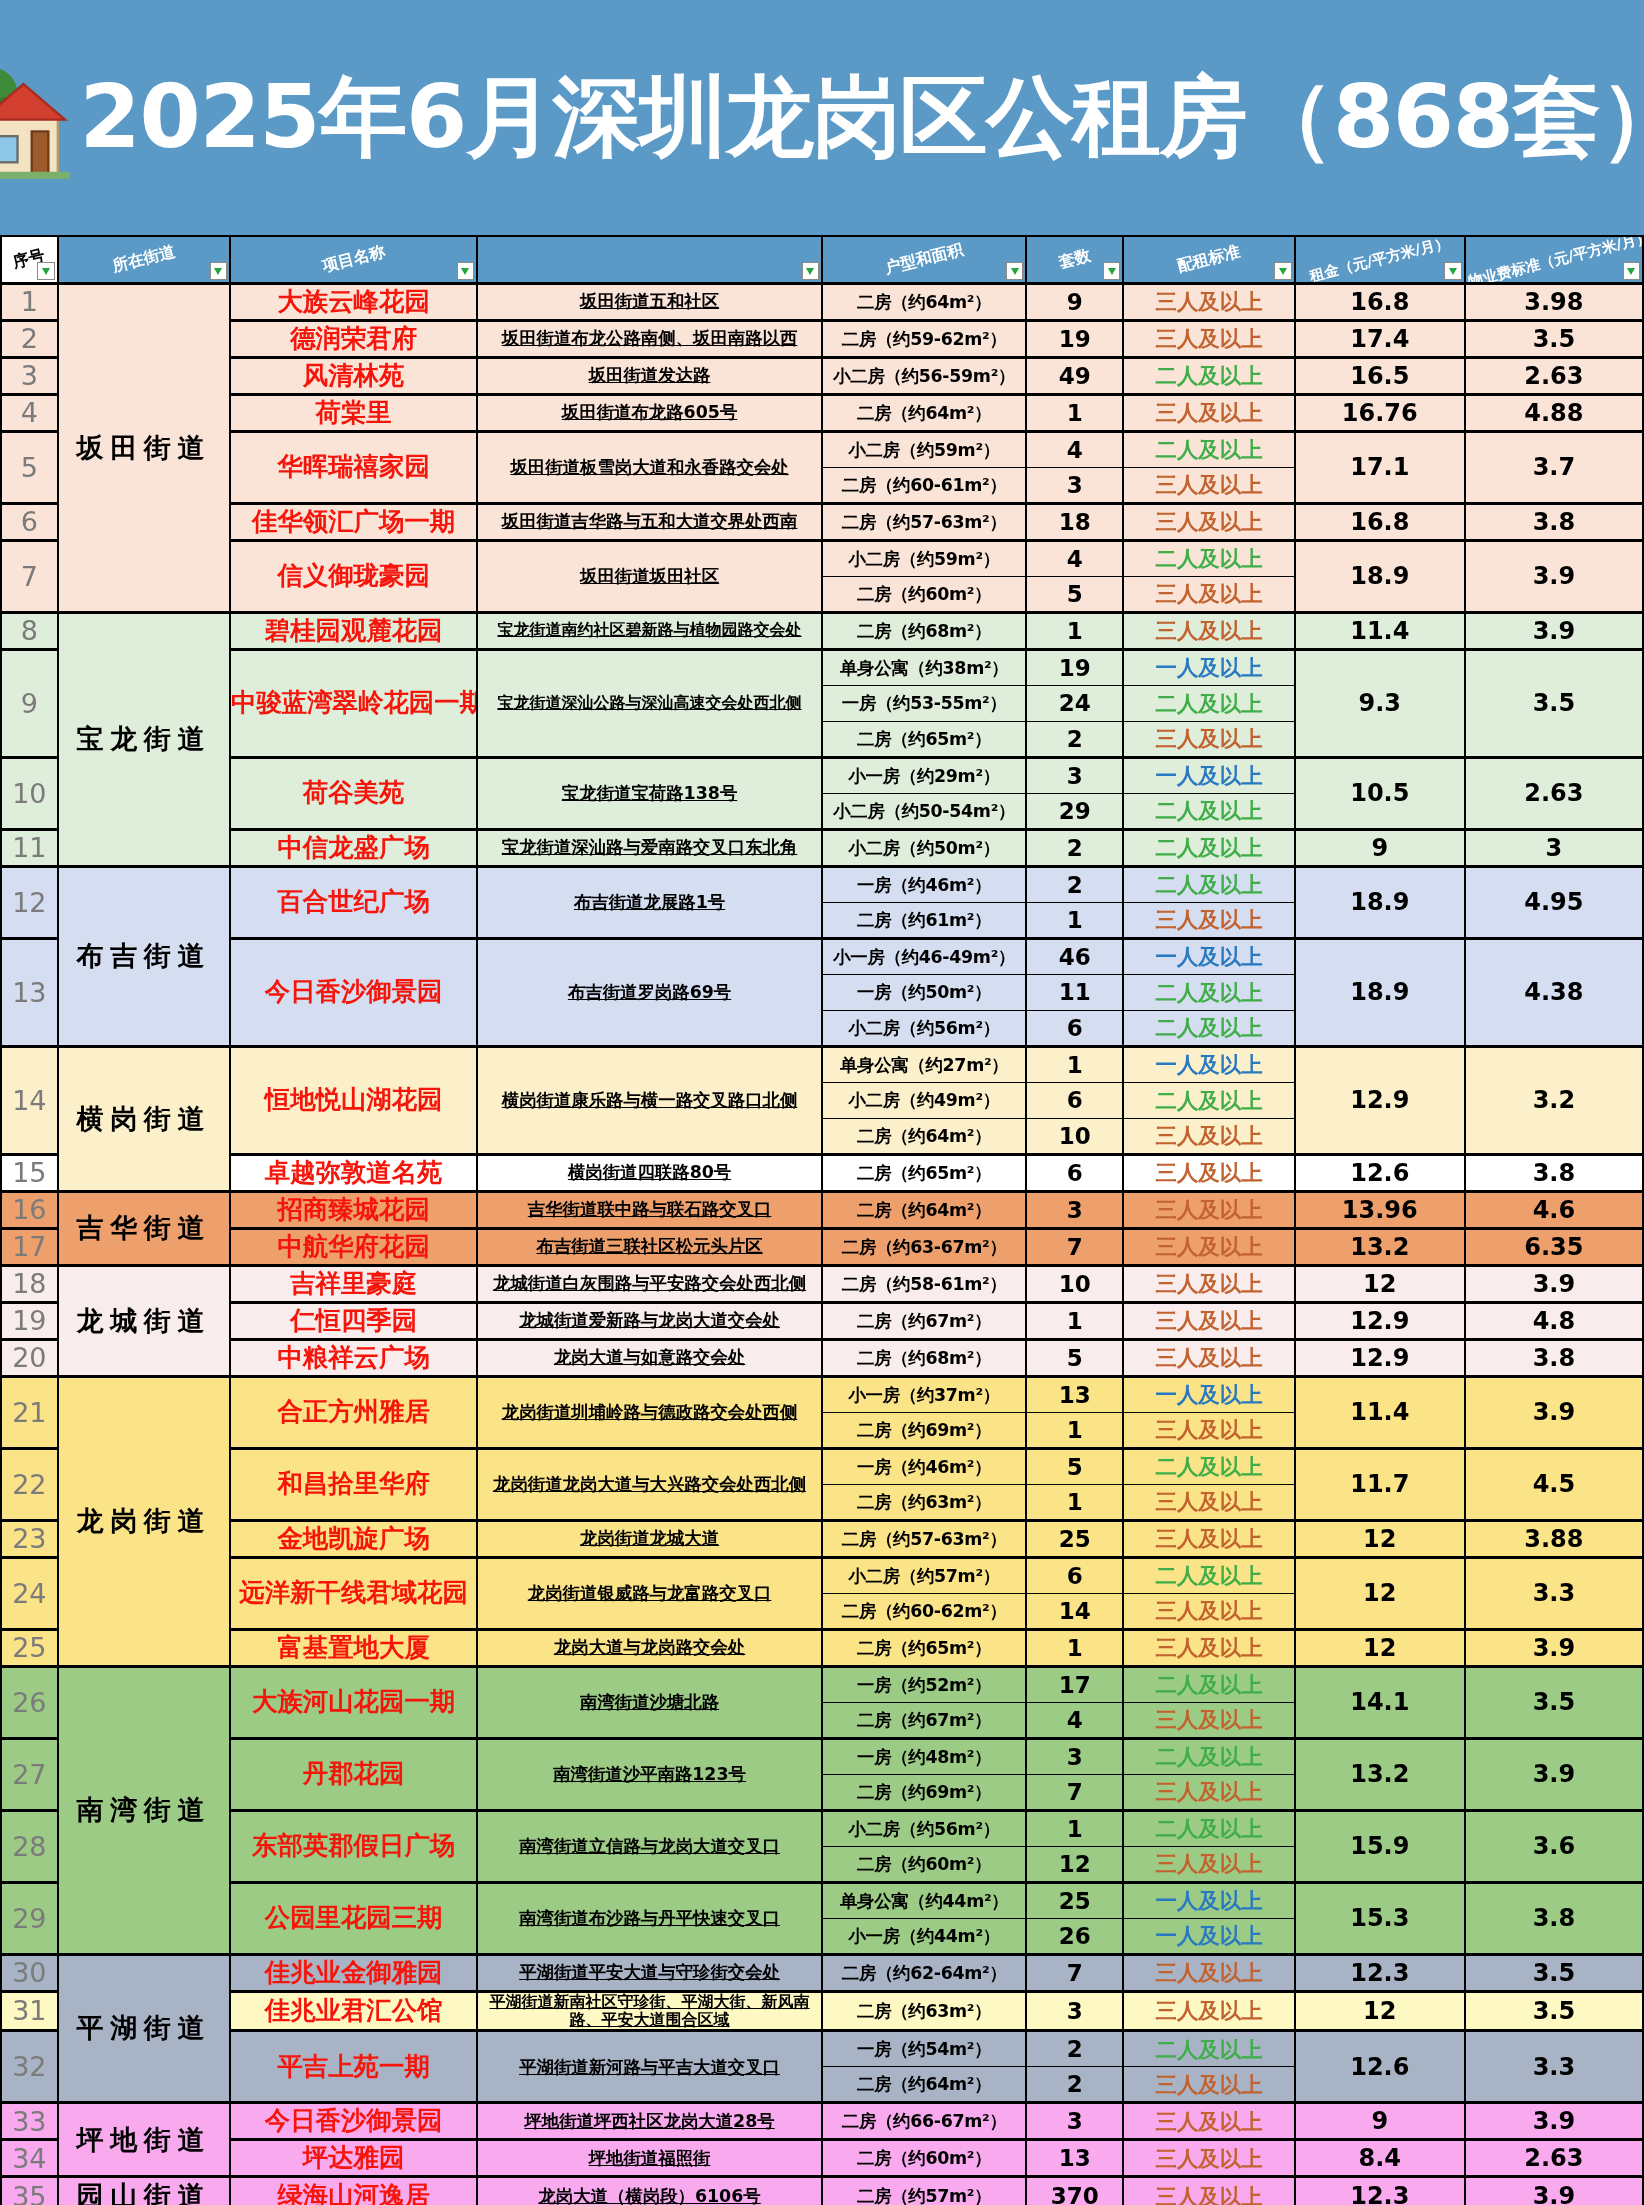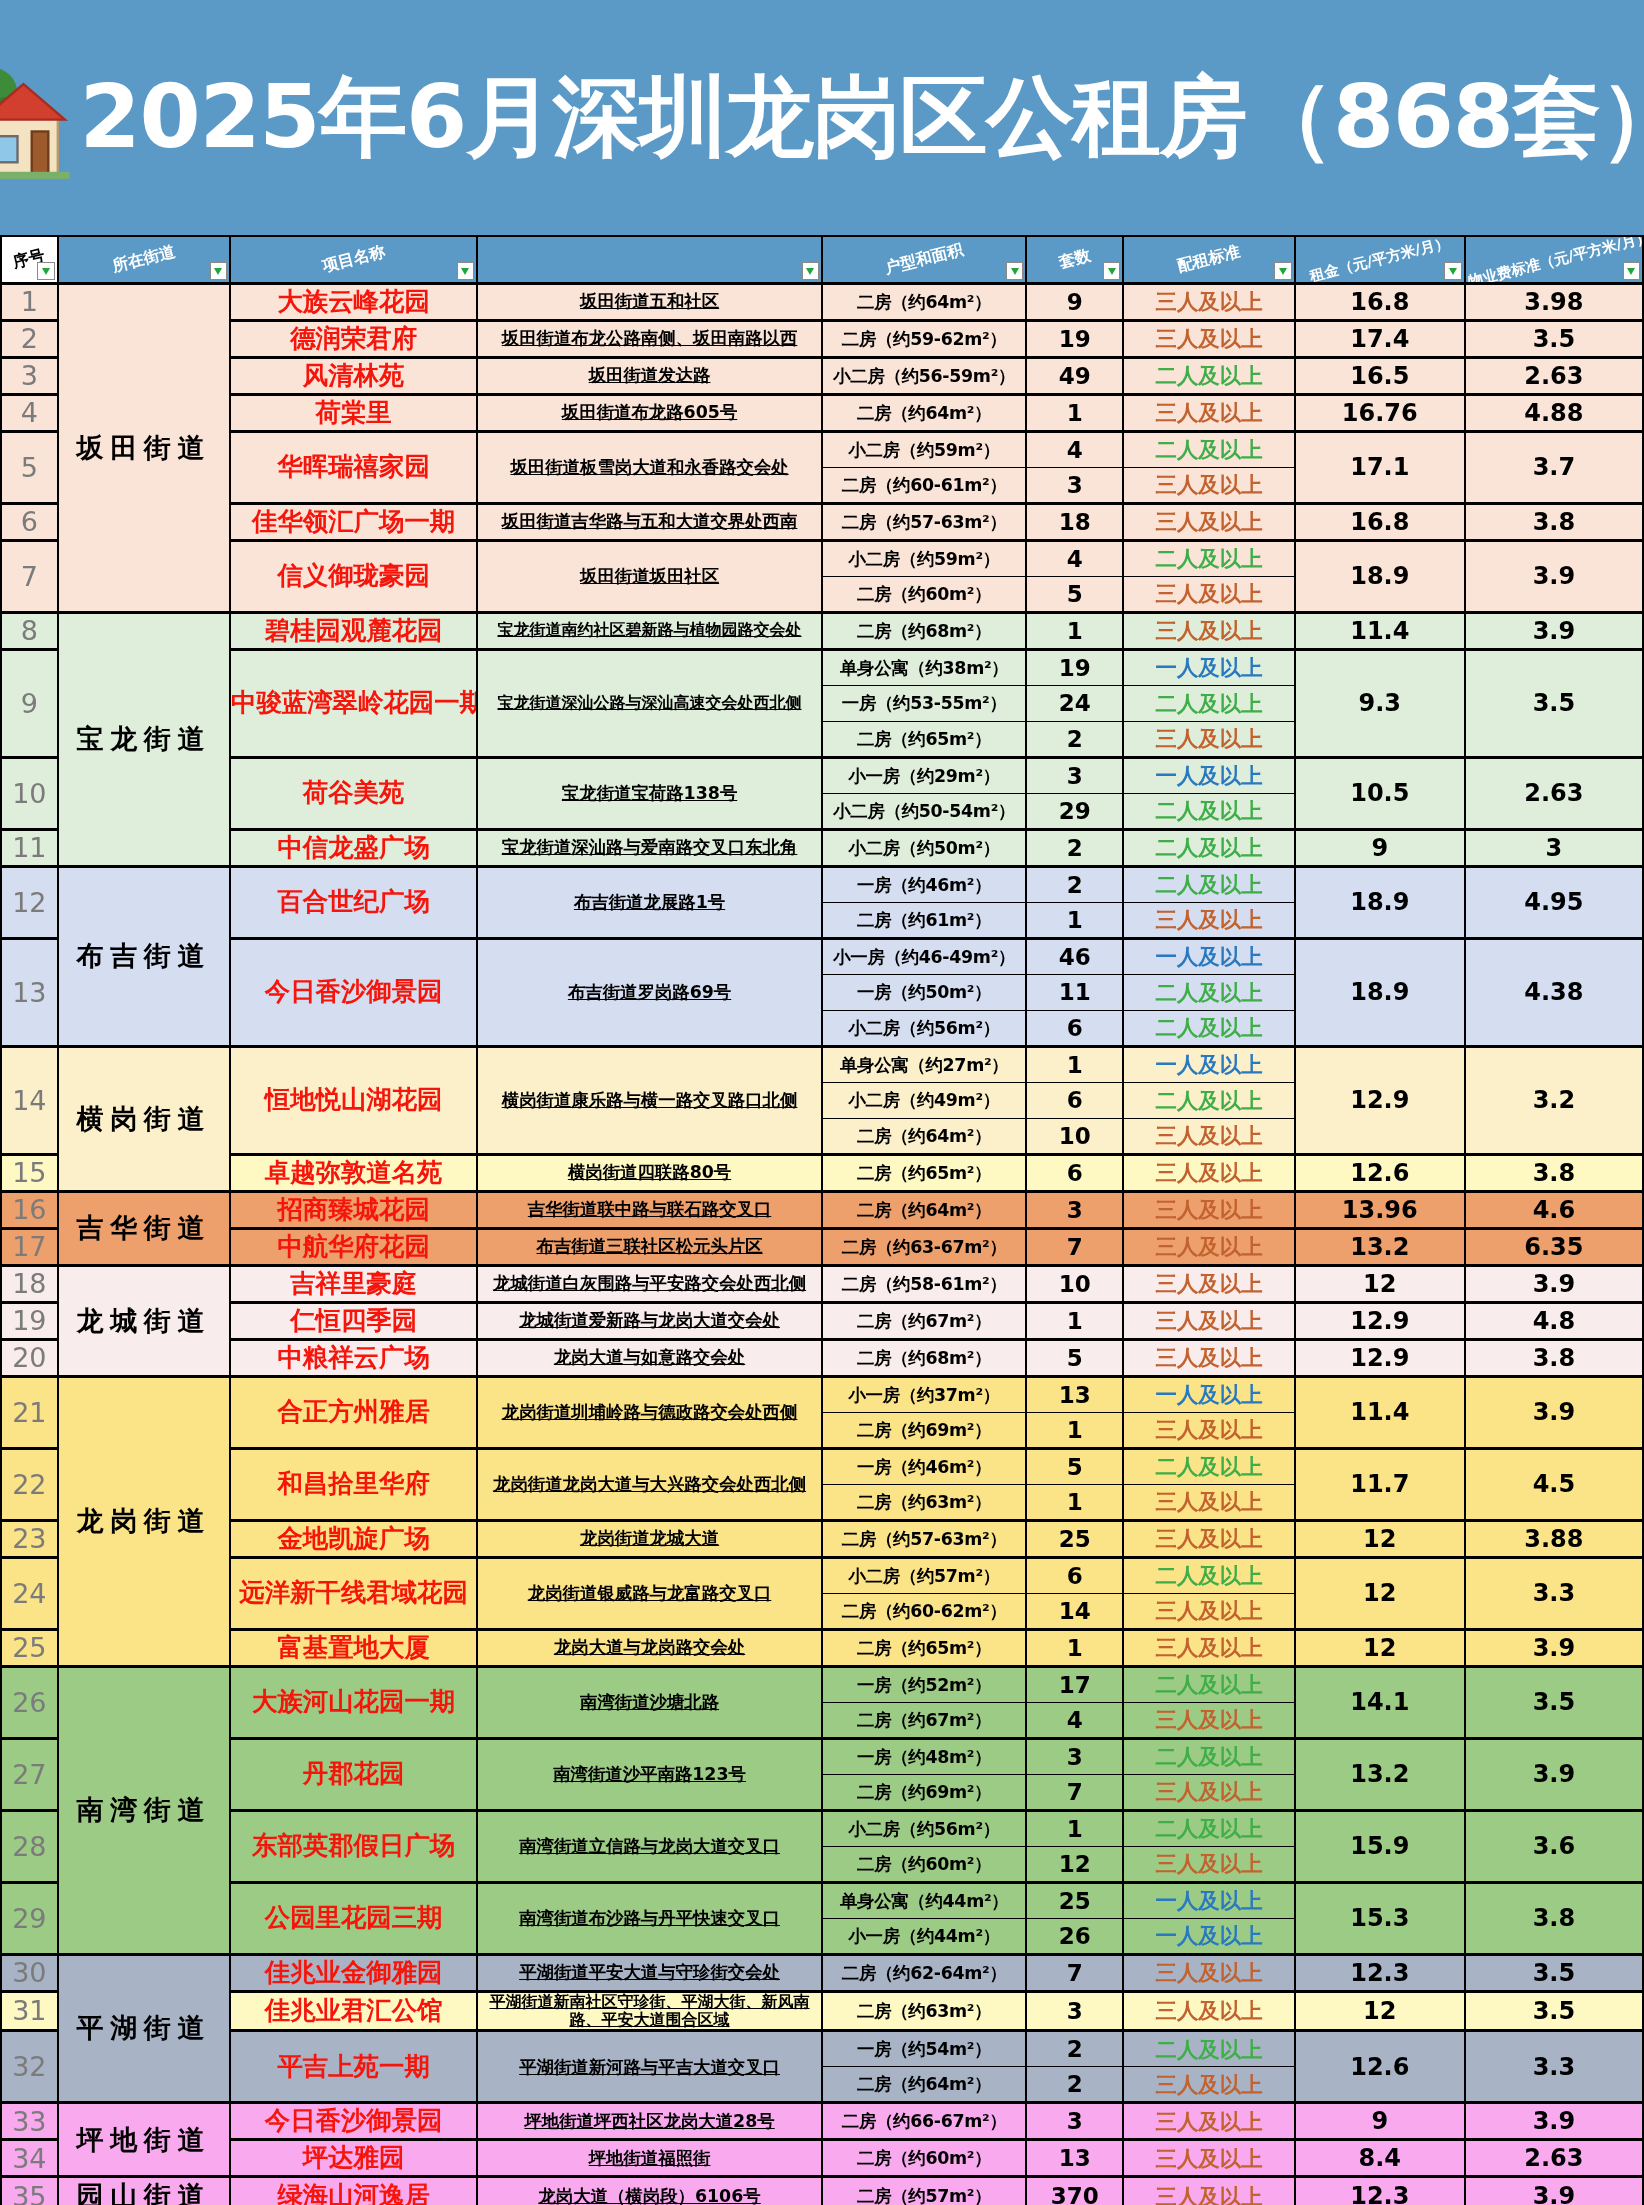--- a/index.html
+++ b/index.html
@@ -318,21 +318,21 @@
       <tr style="background: rgb(252, 240, 203);">
         <td class="unit">小二房（约49m²）</td>
         <td class="count">6</td>
         <td class="standard" style="color: rgb(63, 174, 73);">二人及以上</td>
       </tr>
       <tr style="background: rgb(252, 240, 203);">
         <td class="unit">二房（约64m²）</td>
         <td class="count">10</td>
         <td class="standard" style="color: rgb(194, 98, 47);">三人及以上</td>
       </tr>
-      <tr class="project-start" style="background: #fef9c3;">
+      <tr class="project-start" style="background: #ffffff;">
         <td class="idx" rowspan="1">15</td>
         <td class="project" rowspan="1">卓越弥敦道名苑</td>
         <td class="addr" rowspan="1">横岗街道四联路80号</td>
         <td class="unit">二房（约65m²）</td>
         <td class="count">6</td>
         <td class="standard" style="color: rgb(194, 98, 47);">三人及以上</td>
         <td class="rent" rowspan="1">12.6</td>
         <td class="fee" rowspan="1">3.8</td>
       </tr>
       <tr class="project-start" style="background: rgb(237, 159, 108);">

